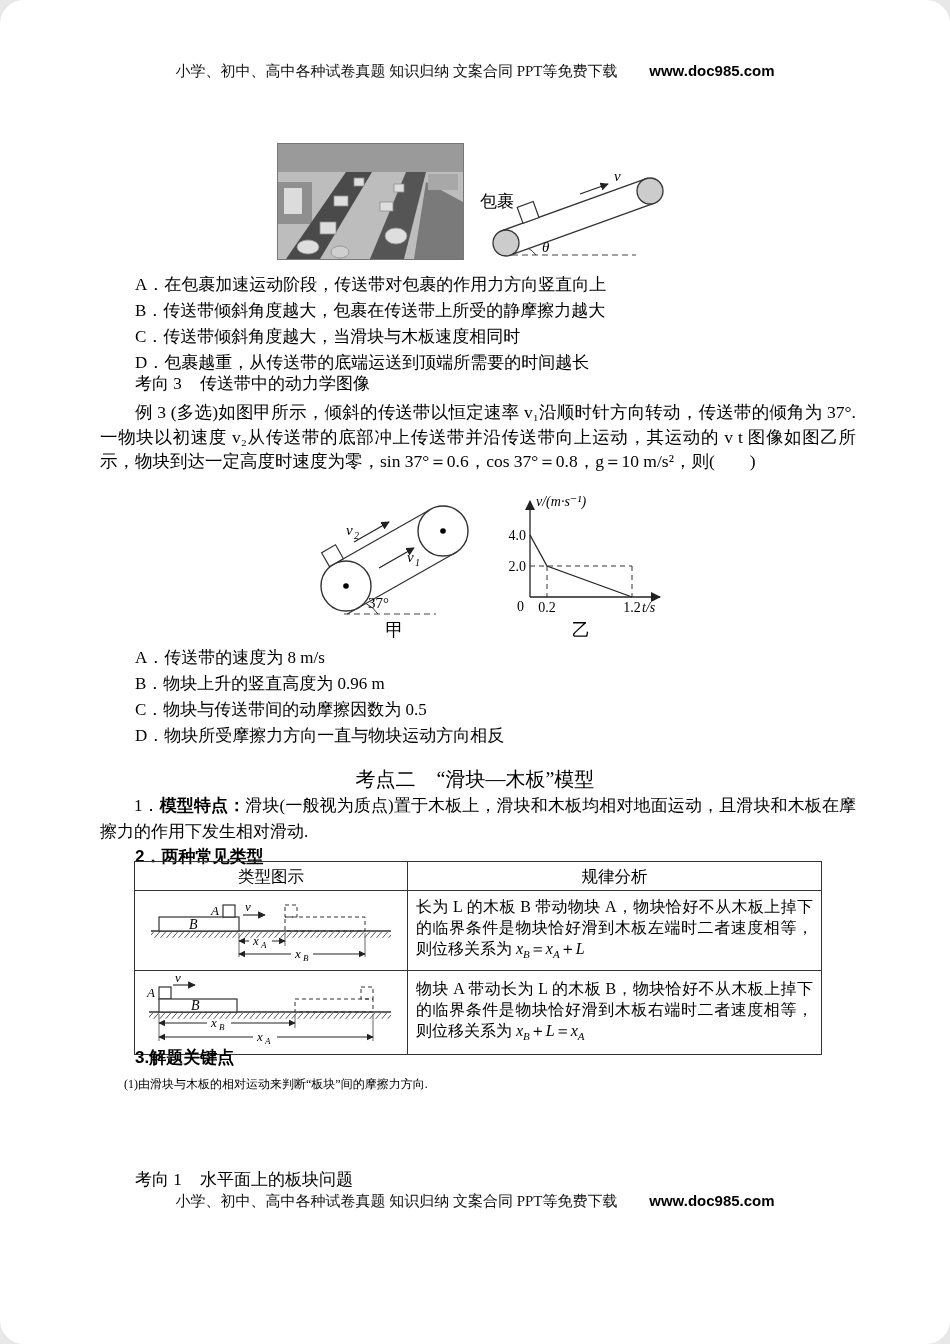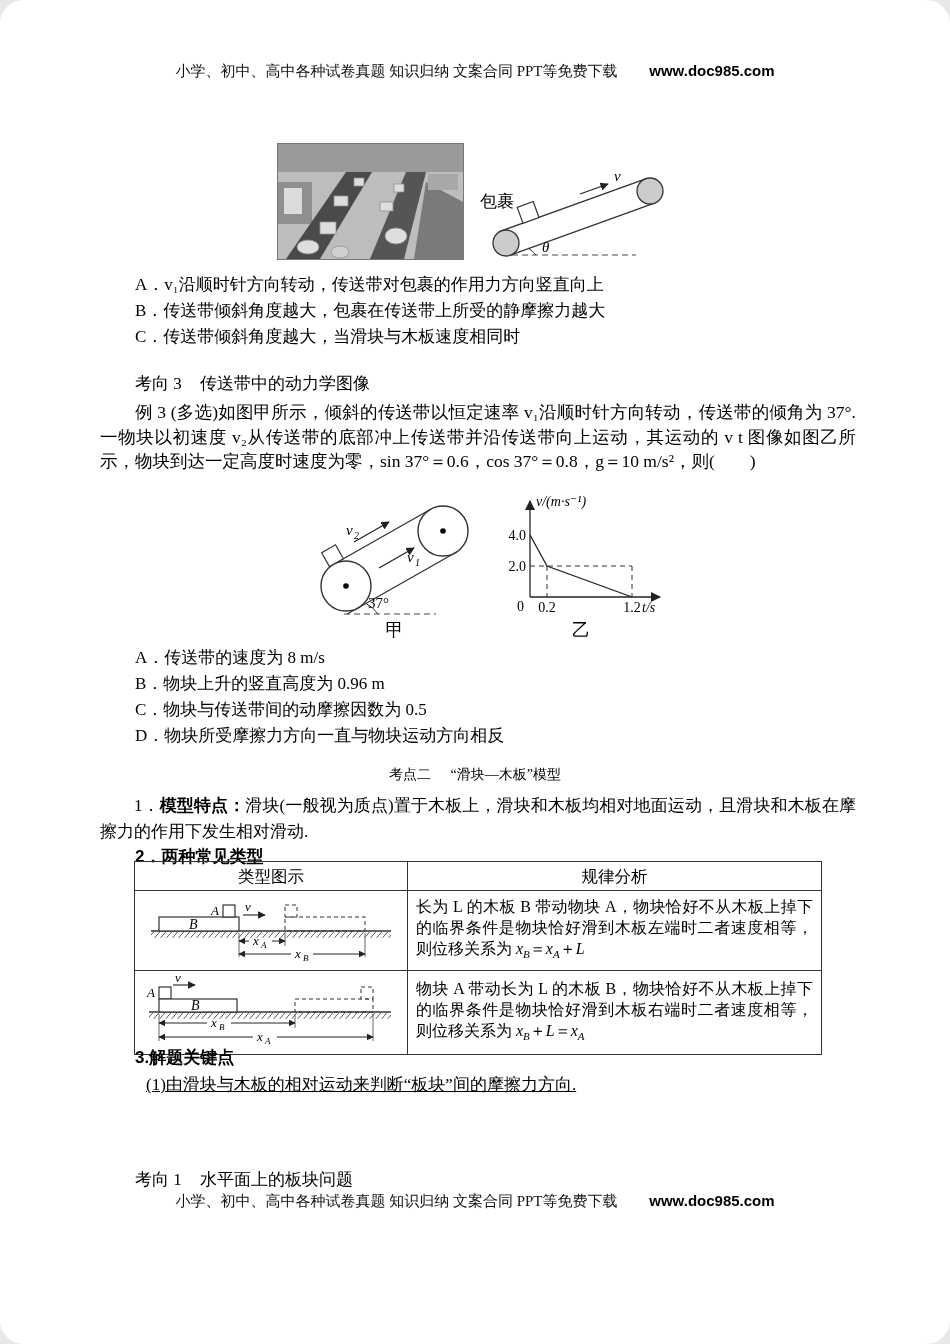--- a/index.html
+++ b/index.html
@@ -8,34 +8,34 @@
   .hdr{position:absolute;left:0;right:0;text-align:center;font-size:15px;color:#111;}
   .hdr .url{margin-left:28px;font-family:"Liberation Sans","DejaVu Sans",sans-serif;font-weight:bold;font-size:15px;color:#000;text-decoration:none;}
   .figrow{position:absolute;top:143px;left:0;right:0;display:flex;justify-content:center;align-items:flex-start;gap:10px;}
   .photo{border:1.5px solid #777;width:185px;height:115px;background:#c2c2c2;}
   .opts{position:absolute;left:135px;font-size:17px;}
   .opts div{line-height:26px;white-space:nowrap;}
   .kx{position:absolute;left:135px;font-size:17px;white-space:nowrap;}
   .kx .lbl{margin-right:14px;}
   .para{position:absolute;left:100px;width:756px;font-size:17.5px;line-height:24.5px;
         text-align:justify;text-indent:2em;margin:0;}
-  .center-head{position:absolute;left:0;right:0;text-align:center;font-size:14px;}
+  .center-head{position:absolute;left:0;right:0;text-align:center;font-size:20px;}
   .center-head .lbl{margin-right:16px;}
   .bold{font-family:"Liberation Sans","DejaVu Sans",sans-serif;font-weight:bold;}
   .cap{position:absolute;text-align:center;font-size:18px;}
   table.model{position:absolute;left:134px;top:861px;width:688px;border-collapse:collapse;
         font-size:16px;line-height:21px;}
   table.model th,table.model td{border:1.4px solid #333;padding:2px 8px;}
   table.model th{font-weight:normal;height:24px;font-size:16.5px;}
   table.model td.img{width:268px;text-align:center;padding:2px 2px;}
   table.model td.txt{text-align:justify;vertical-align:middle;}
   i.v{font-style:italic;font-family:"Liberation Serif",serif;}
   sub.s{font-style:italic;font-size:11px;}
   .keyhead{position:absolute;left:135px;font-size:17px;}
-  .keyp{position:absolute;left:112px;width:756px;font-size:17px;line-height:25.5px;text-align:justify;text-indent:2em;margin:0;text-decoration:underline;}
+  .keyp{position:absolute;left:100px;width:756px;font-size:12px;line-height:25.5px;text-align:justify;text-indent:2em;margin:0;}
   svg text{font-family:"Liberation Serif","DejaVu Serif",serif;}
   svg .it{font-style:italic;}
 </style>
 </head>
 <body>
 
 <div id="page">
 
   <div class="hdr" style="top:62px;">
     <span>小学、初中、高中各种试卷真题 知识归纳 文案合同 PPT等免费下载</span>
@@ -81,23 +81,24 @@
       </g>
       <text x="6" y="52" font-size="17">包裹</text>
       <line x1="106" y1="39" x2="134" y2="29" stroke="#222" stroke-width="1.2" marker-end="url(#a1)"></line>
       <text class="it" x="140" y="26" font-size="15">v</text>
       <path d="M 62 100 A 30 30 0 0 0 54 93" fill="none" stroke="#333" stroke-width="1"></path>
       <text class="it" x="68" y="97" font-size="15">θ</text>
     </svg>
   </div>
 
   <div class="opts" style="top:272px;">
-    <div>A．v₁沿顺时针方向转动，传送带对包裹的作用力方向竖直向上</div>
+    <div>A．在包裹加速运动阶段，传送带对包裹的作用力方向竖直向上</div>
     <div>B．传送带倾斜角度越大，包裹在传送带上所受的静摩擦力越大</div>
     <div>C．传送带倾斜角度越大，当滑块与木板速度相同时</div>
+    <div>D．包裹越重，从传送带的底端运送到顶端所需要的时间越长</div>
   </div>
 
   <div class="kx" style="top:372px;">
     <span class="lbl">考向 3</span>
     <span>传送带中的动力学图像</span>
   </div>
 
   <p class="para" style="top:400px;">例 3 (多选)如图甲所示，倾斜的传送带以恒定速率 v₁沿顺时针方向转动，传送带的倾角为 37°.一物块以初速度 v₂从传送带的底部冲上传送带并沿传送带向上运动，其运动的 v t 图像如图乙所示，物块到达一定高度时速度为零，sin 37°＝0.6，cos 37°＝0.8，g＝10 m/s²，则(　　)</p>
 
   <svg width="197" height="126" viewBox="0 0 197 126" style="position:absolute;left:296px;top:494px;">

